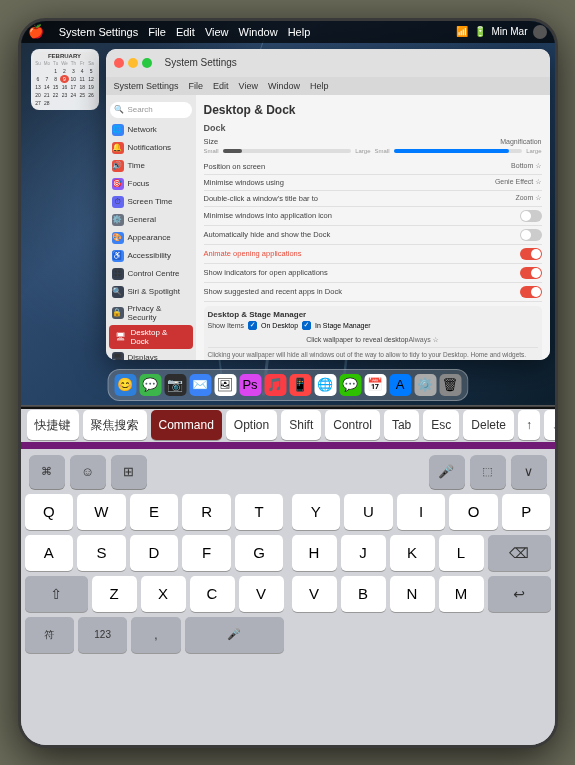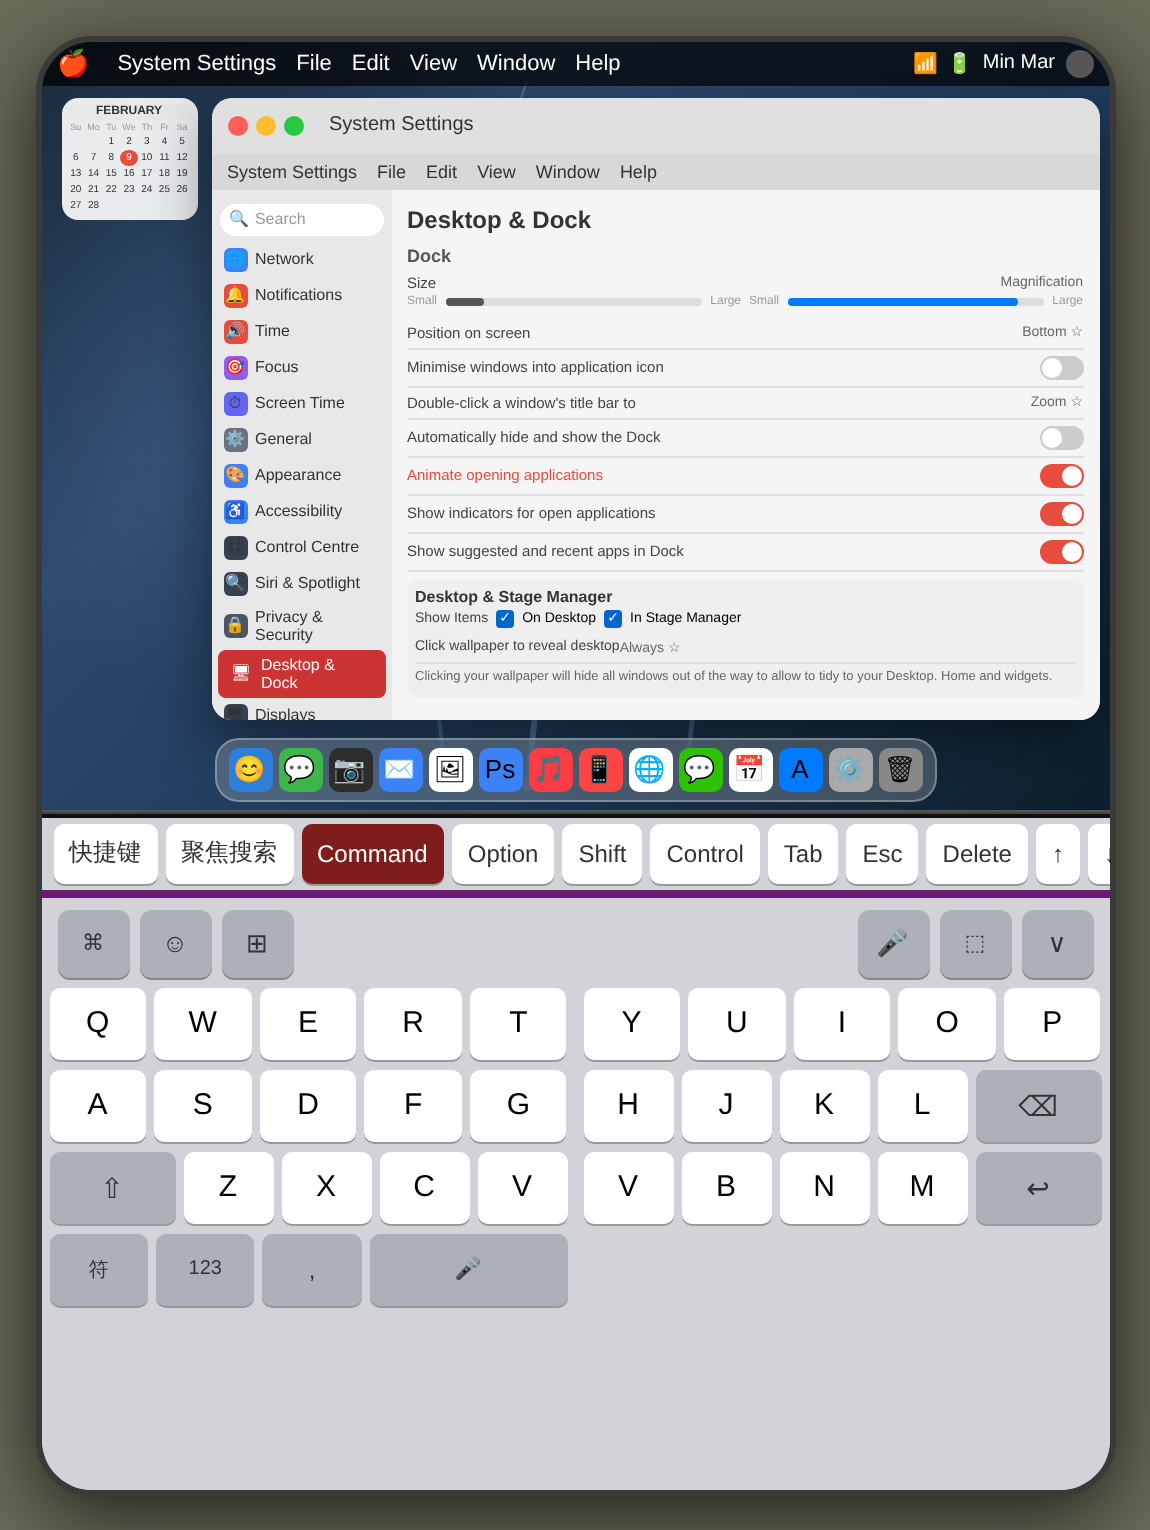--- a/index.html
+++ b/index.html
@@ -255,21 +255,21 @@
       left: 0;
       top: 0;
       height: 100%;
       background: #555;
       border-radius: 2px;
       width: 20%;
     }
     .slider-label-sm { font-size: 6px; color: #999; }
     .setting-row {
       display: flex;
-      justify-content: flex-start;
+      justify-content: center;
       align-items: center;
       padding: 3px 0;
       border-bottom: 1px solid #e0e0e0;
       font-size: 7.5px;
       color: #333;
     }
     .setting-row-label { flex: 1; color: #444; }
     .setting-value {
       font-size: 7px;
       color: #666;
@@ -379,21 +379,21 @@
       overflow: hidden;
     }
     
     .modifier-bar {
       height: 40px;
       background: #d1d3d8;
       display: flex;
       align-items: center;
       padding: 0 6px;
       gap: 4px;
-      border-bottom: 4px solid #701a75;
+      border-bottom: 7px solid #701a75;
     }
     .mod-key {
       height: 30px;
       padding: 0 8px;
       background: white;
       border-radius: 5px;
       display: flex;
       align-items: center;
       justify-content: center;
       font-size: 12px;
@@ -652,26 +652,30 @@
               <div class="slider-fill" style="width:90%;background:#007aff;"></div>
             </div>
             <span class="slider-label-sm">Large</span>
           </div>
 
           <div class="setting-row">
             <span class="setting-row-label">Position on screen</span>
             <span class="setting-value">Bottom ☆</span>
           </div>
           <div class="setting-row">
-            <span class="setting-row-label">Minimise windows into application icon</span>
-            <div class="toggle-off"></div>
+            <span class="setting-row-label">Minimise windows using</span>
+            <span class="setting-value">Genie Effect ☆</span>
           </div>
           <div class="setting-row">
             <span class="setting-row-label">Double-click a window's title bar to</span>
             <span class="setting-value">Zoom ☆</span>
+          </div>
+          <div class="setting-row">
+            <span class="setting-row-label">Minimise windows into application icon</span>
+            <div class="toggle-off"></div>
           </div>
           <div class="setting-row">
             <span class="setting-row-label">Automatically hide and show the Dock</span>
             <div class="toggle-off"></div>
           </div>
           <div class="setting-row">
             <span class="setting-row-label" style="color:#e74c3c;">Animate opening applications</span>
             <div class="toggle-on"></div>
           </div>
           <div class="setting-row">
@@ -702,21 +706,21 @@
         </div>
       </div>
     </div>
 
     <div class="dock">
       <div class="dock-icon" style="background:#2e7fd9;">😊</div>
       <div class="dock-icon" style="background:#3cb54a;">💬</div>
       <div class="dock-icon" style="background:#2d2d2d;">📷</div>
       <div class="dock-icon" style="background:#3b82f6;">✉️</div>
       <div class="dock-icon" style="background:#fff;">🖼</div>
-      <div class="dock-icon" style="background:#3b82f6;">Ps</div>
+      <div class="dock-icon" style="background:#d946ef;">Ps</div>
       <div class="dock-icon" style="background:#fc3c44;">🎵</div>
       <div class="dock-icon" style="background:#ff4444;">📱</div>
       <div class="dock-icon" style="background:#fff;">🌐</div>
       <div class="dock-icon" style="background:#2dc100;">💬</div>
       <div class="dock-icon" style="background:#fff;">📅</div>
       <div class="dock-icon" style="background:#007aff;">A</div>
       <div class="dock-icon" style="background:#aaa;">⚙️</div>
       <div class="dock-icon" style="background:#888;">🗑</div>
     </div>
   </div>

